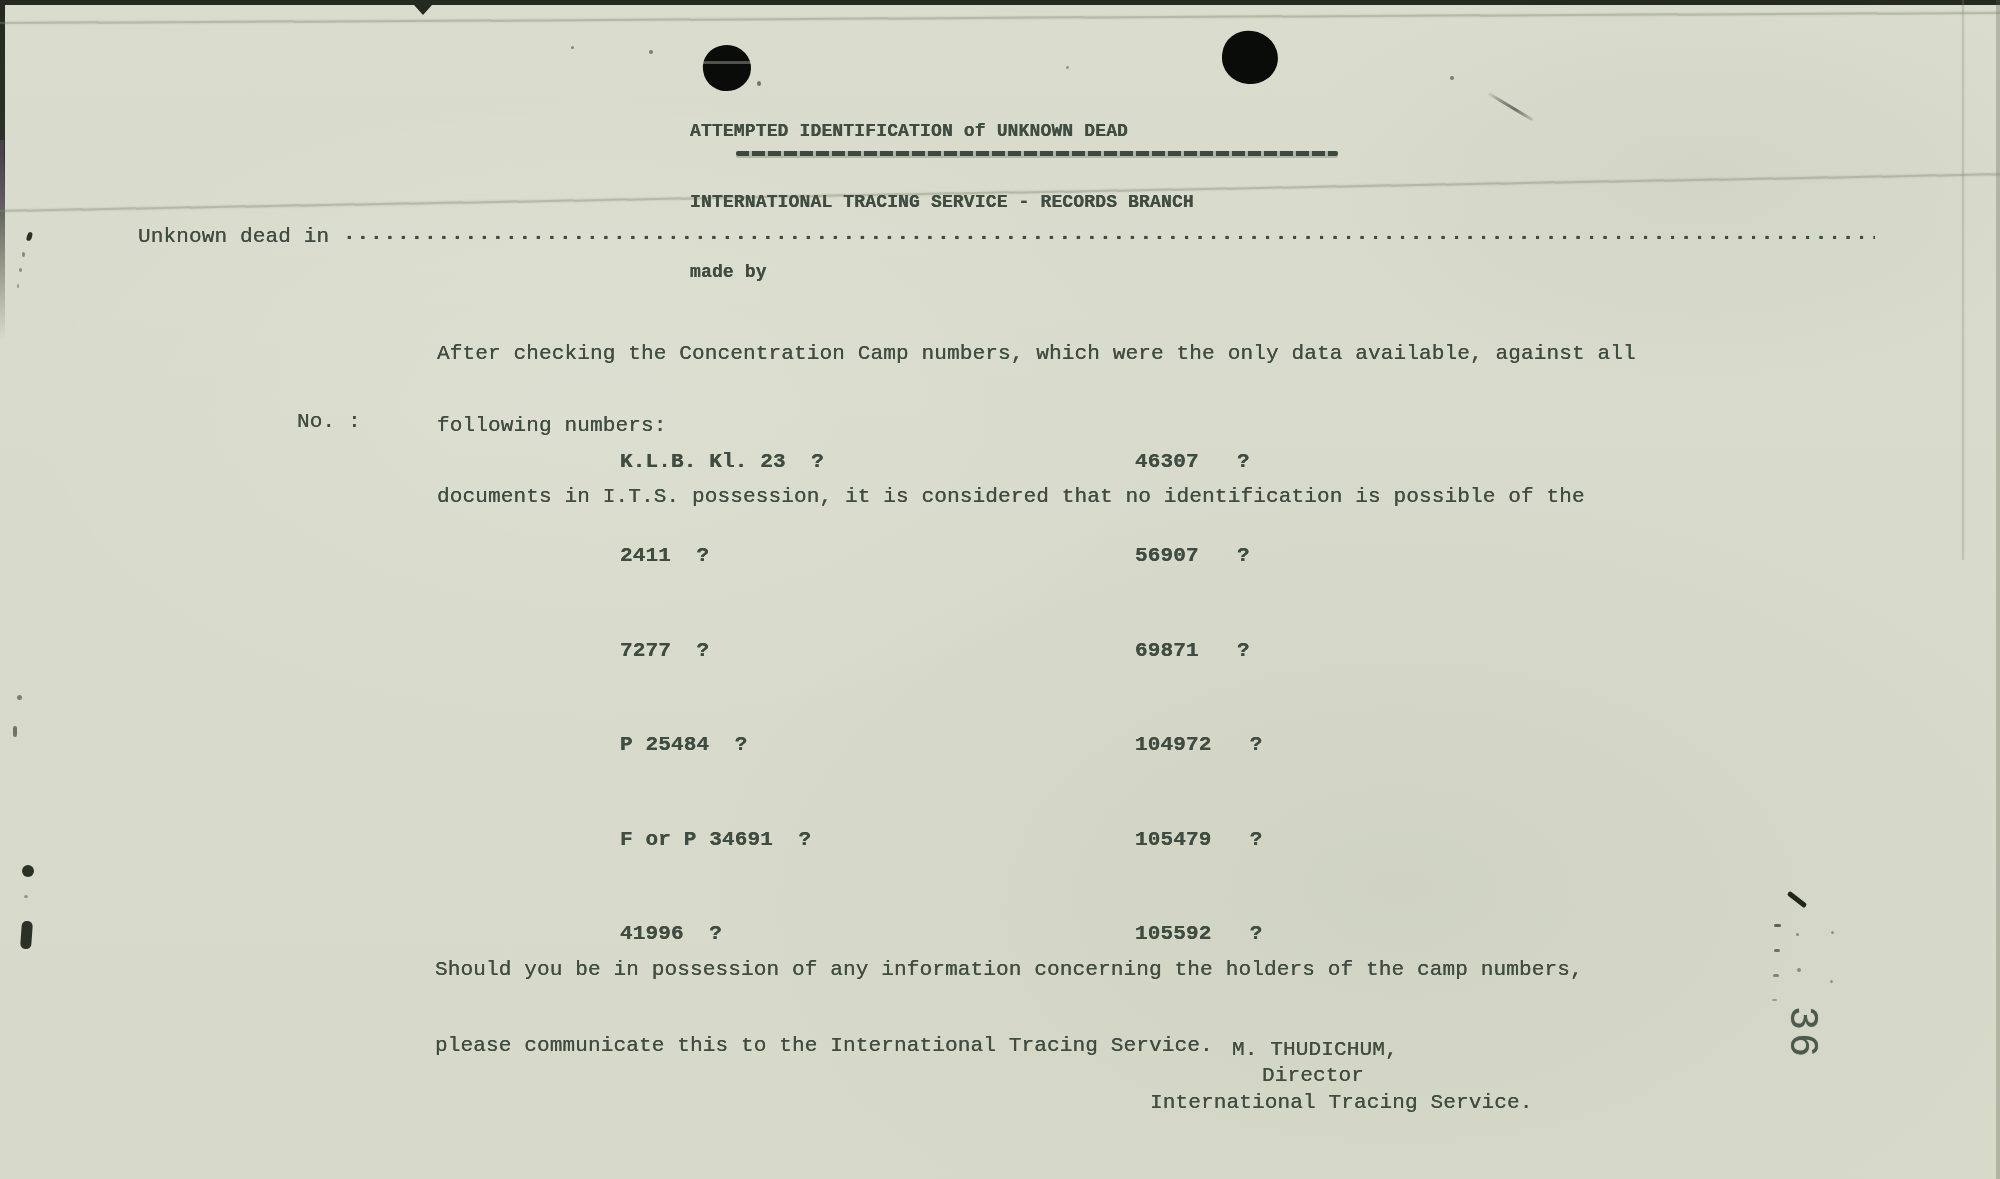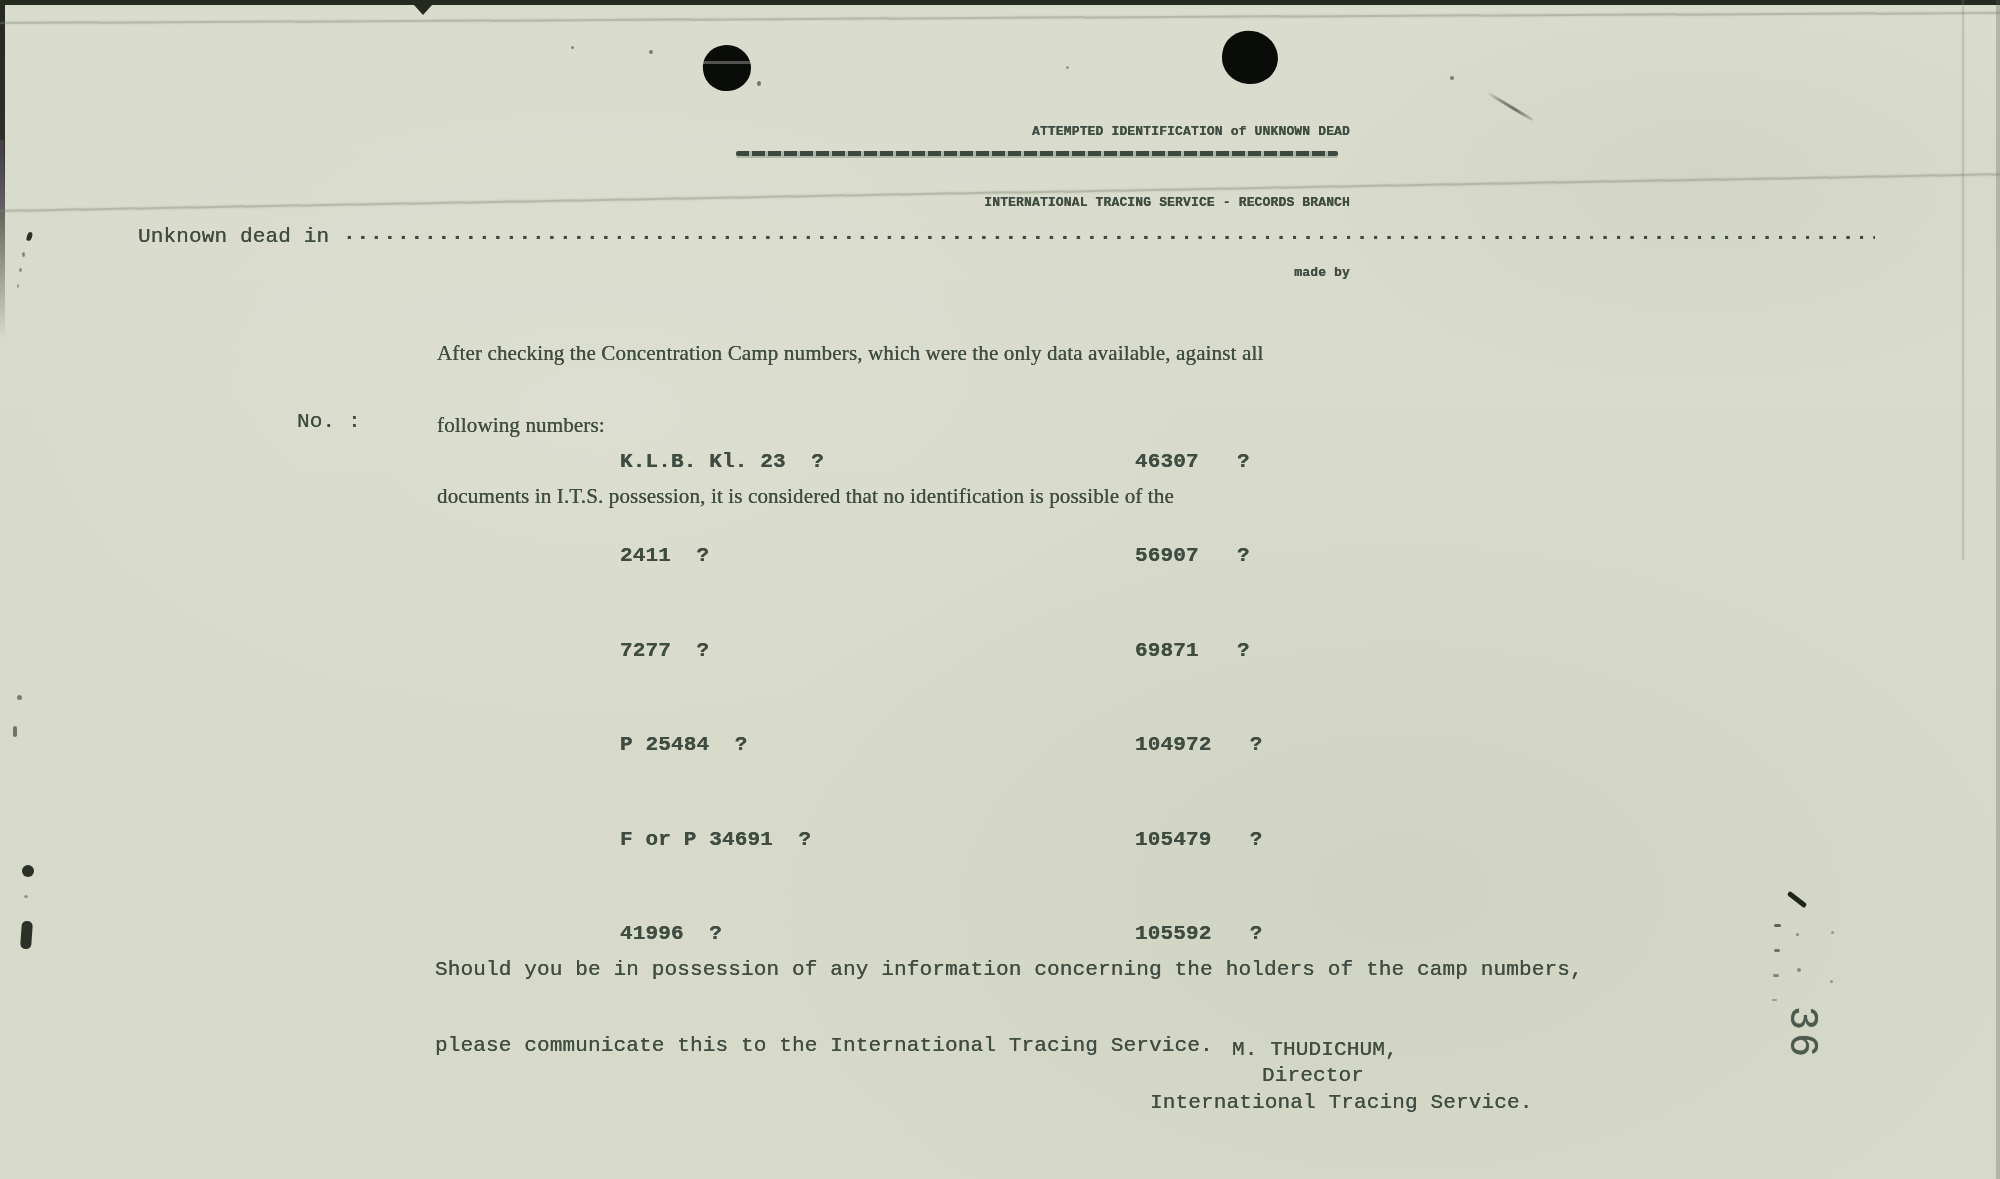--- a/index.html
+++ b/index.html
@@ -9,21 +9,21 @@
       radial-gradient(ellipse 900px 500px at 30% 35%, rgba(255,255,255,0.10), transparent 70%),
       radial-gradient(ellipse 1000px 600px at 70% 75%, rgba(120,128,98,0.08), transparent 70%),
       radial-gradient(ellipse 600px 300px at 85% 15%, rgba(125,133,104,0.07), transparent 70%),
       linear-gradient(180deg,#dadcce 0%,#d8dbcb 40%,#d7dac9 100%);
     font-family:"Liberation Mono","DejaVu Sans Mono",monospace;
     color:#3f4c41;
   }
   .txt{position:absolute;white-space:pre;letter-spacing:0.15px;
        text-shadow:0 0 0.6px rgba(52,64,54,0.75),0.3px 0.3px 0.6px rgba(52,64,54,0.35);}
   .b{font-weight:700;}
-  .hdr{font-size:13px;line-height:23.5px;text-align:right;}
+  .hdr{font-size:18px;line-height:23.5px;text-align:left;}
   .body21{font-size:21px;}
   .rule{position:absolute;height:5px;border-radius:2px;
         background:repeating-linear-gradient(90deg,#3c493e 0 13px,rgba(60,73,62,0.25) 13px 16px);
         box-shadow:0 2px 0 rgba(60,73,62,0.25);}
   .dotline{overflow:hidden;font-weight:700;letter-spacing:0.9px;}
   .numcol div{height:48.4px;line-height:23px;}
   .hole{position:absolute;background:#0a0c09;border-radius:48% 52% 50% 50%;}
   .edge-top{position:absolute;left:0;top:0;width:2000px;height:5px;background:#242a20;}
   .notch{position:absolute;width:0;height:0;border-left:9px solid transparent;border-right:9px solid transparent;border-top:10px solid #242a20;}
   .edge-left{position:absolute;left:0;top:0;width:5px;height:340px;
@@ -59,21 +59,21 @@
   <div class="txt hdr b" style="left:690px;top:73px;width:660px;">
     <div>ATTEMPTED IDENTIFICATION of UNKNOWN DEAD</div>
     <div>INTERNATIONAL TRACING SERVICE - RECORDS BRANCH</div>
     <div>made by</div>
   </div>
   <div class="rule" style="left:736px;top:151px;width:602px;"></div>
 
   <div class="txt body21" style="left:138px;top:225px;">Unknown dead in</div>
   <div class="txt body21 dotline" style="left:343px;top:222px;width:1532px;height:30px;">............................................................................................................................................</div>
 
-  <div class="txt body21" style="left:437px;top:295px;line-height:23.7px;font-family:Liberation Serif, serif;">
+  <div class="txt body21" style="left:437px;top:295px;line-height:23.7px;">
     <div>After checking the Concentration Camp numbers, which were the only data available, against all</div>
     <div>following numbers:</div>
     <div>documents in I.T.S. possession, it is considered that no identification is possible of the</div>
   </div>
 
   <div class="txt body21" style="left:297px;top:410px;text-align:right;">No. :</div>
 
   <div class="txt body21 b numcol" style="left:620px;top:404px;">
     <div>K.L.B. Kl. 23  ?</div>
     <div>2411  ?</div>

